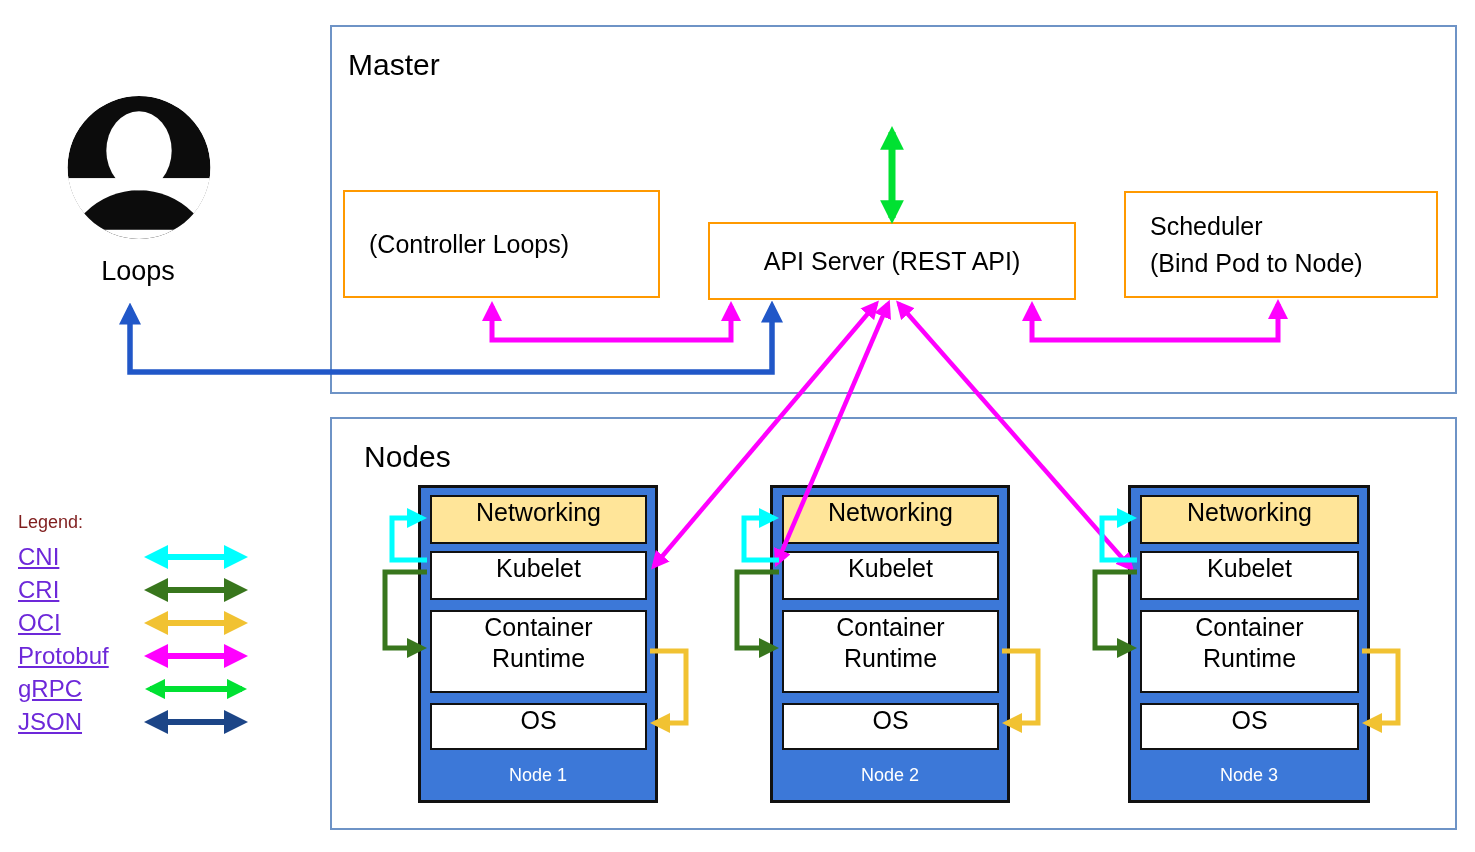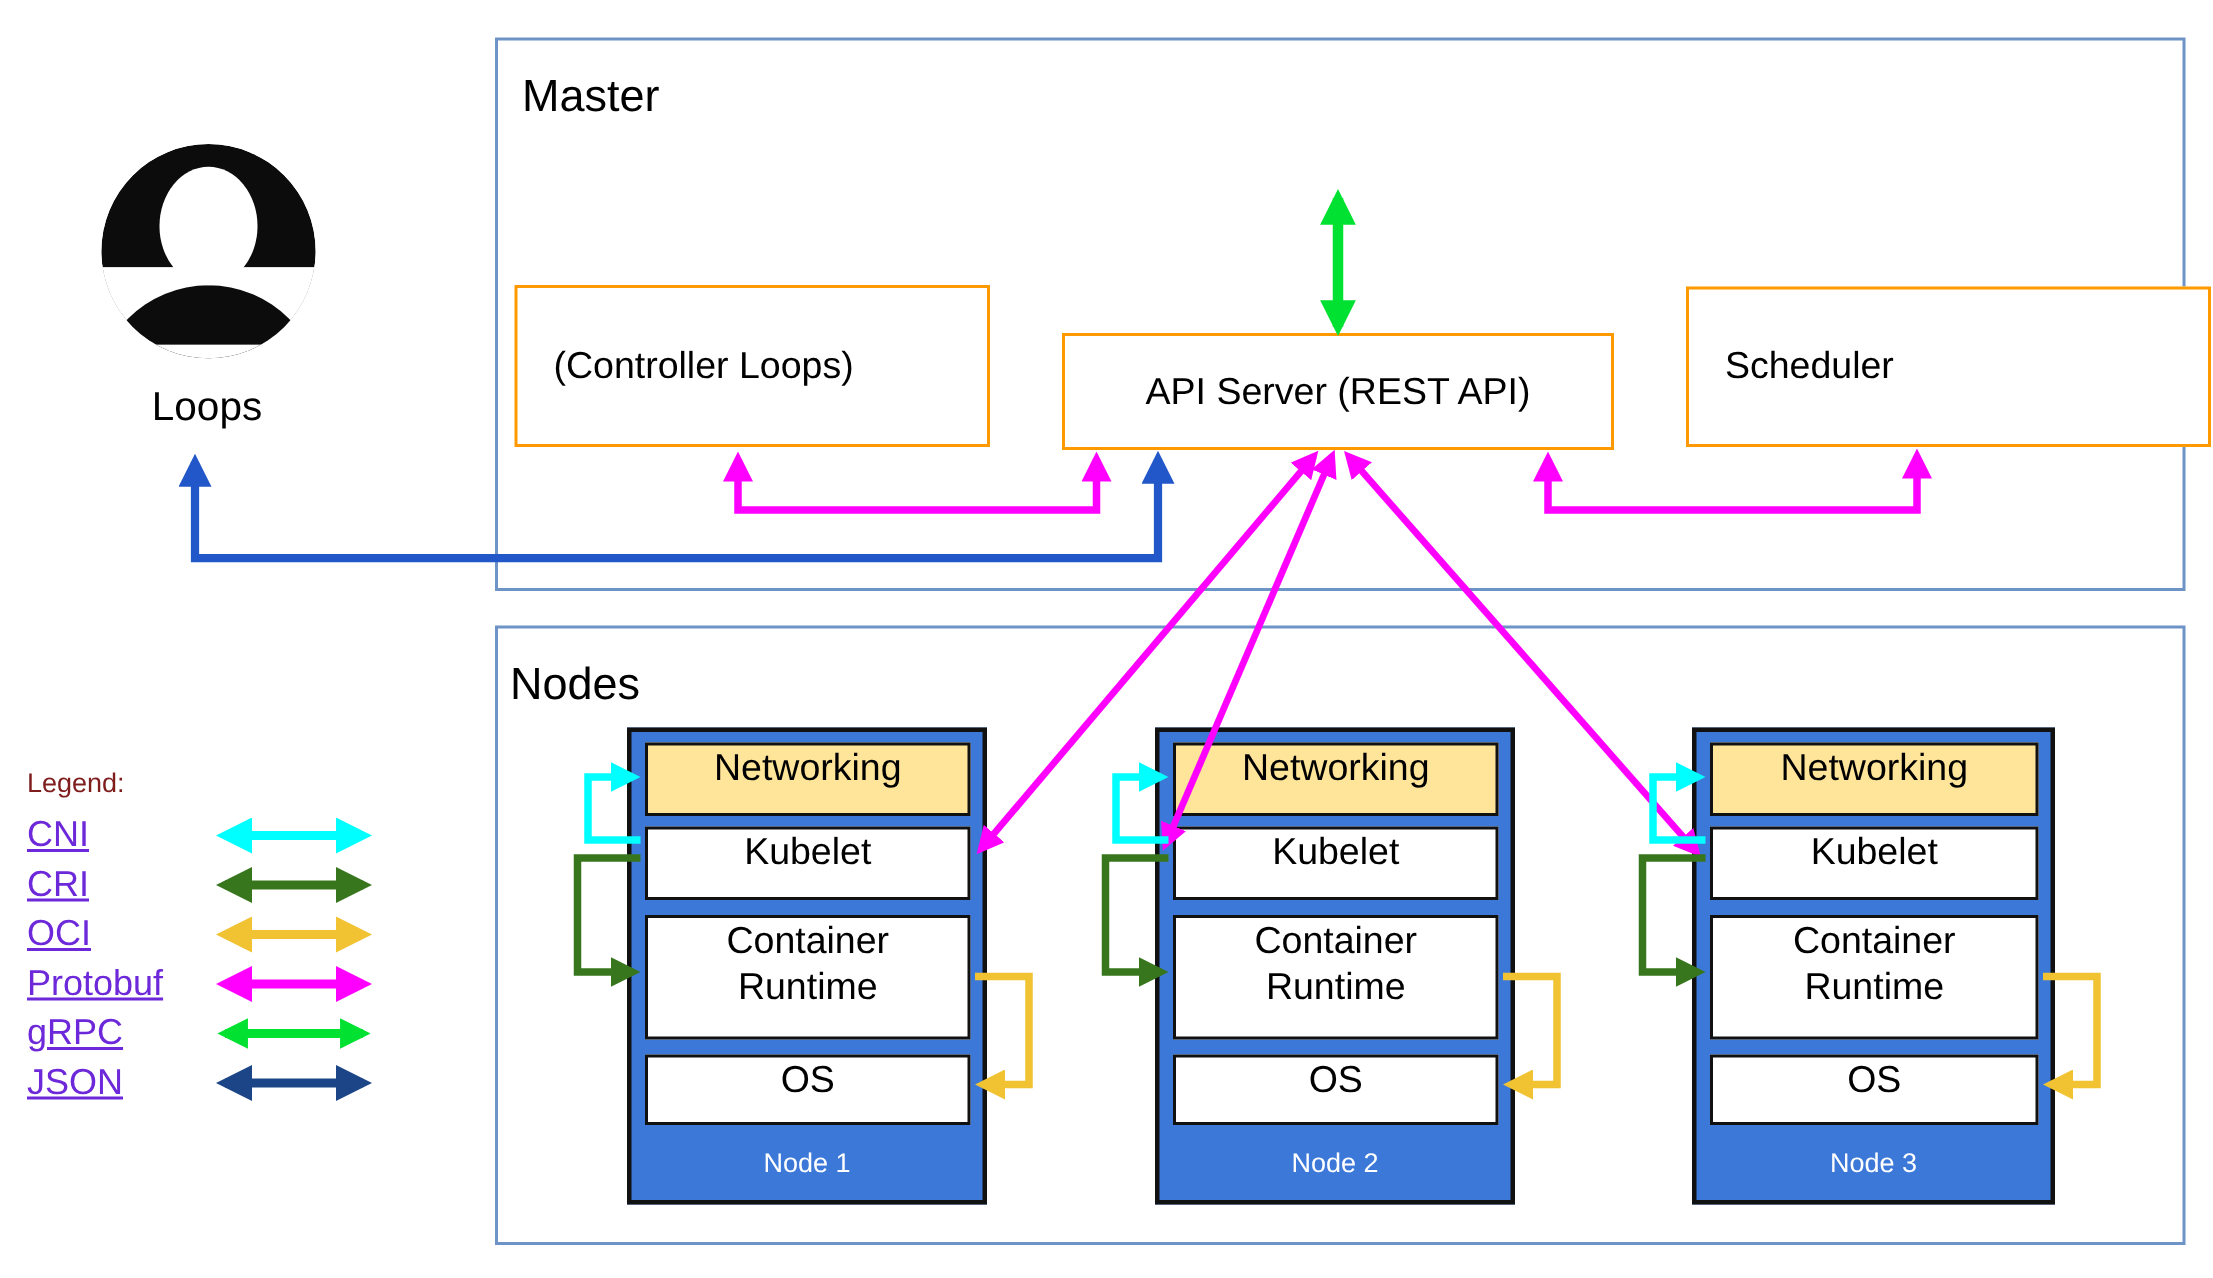--- a/index.html
+++ b/index.html
@@ -50,36 +50,37 @@
 </style>
 </head>
 <body>
 
 <div id="canvas">
 
   <div class="frame" style="left:330px;top:25px;width:1123px;height:365px;"></div>
   <div class="section-title" style="left:348px;top:48px;">Master</div>
 
   <div class="frame" style="left:330px;top:417px;width:1123px;height:409px;"></div>
-  <div class="section-title" style="left:340px;top:440px;">Nodes</div>
+  <div class="section-title" style="left:364px;top:440px;">Nodes</div>
 
 
   <div class="obox leftpad" style="left:343px;top:190px;width:317px;height:108px;">
     <div class="txt">
       <div>(Controller Loops)</div>
     </div>
   </div>
 
   <div class="obox center" style="left:708px;top:222px;width:368px;height:78px;">
     <span class="txt">API Server (REST API)</span>
   </div>
 
-  <div class="obox leftpad" style="left:1124px;top:191px;width:350px;height:107px;">
+  <div class="obox leftpad" style="left:1124px;top:191px;width:314px;height:107px;">
     <div class="txt">
       <div>Scheduler</div>
+      <div>(Bind Pod to Node)</div>
     </div>
   </div>
 
   <svg class="abs" style="left:63px;top:96px;" width="152" height="152" viewBox="0 0 100 100">
     <defs>
         <clipPath id="discClip">
           <circle cx="50" cy="47" r="47"></circle>
         </clipPath>
       </defs>
     <g clip-path="url(#discClip)">

